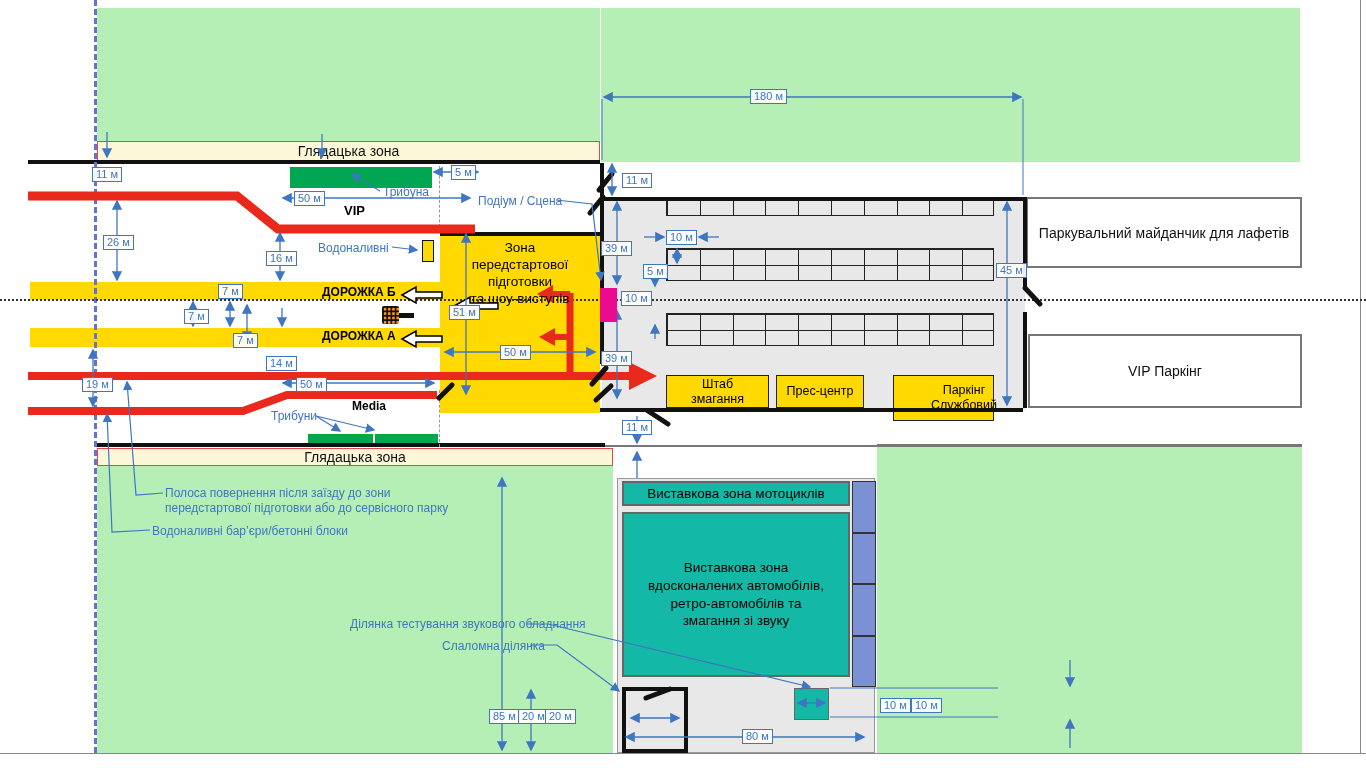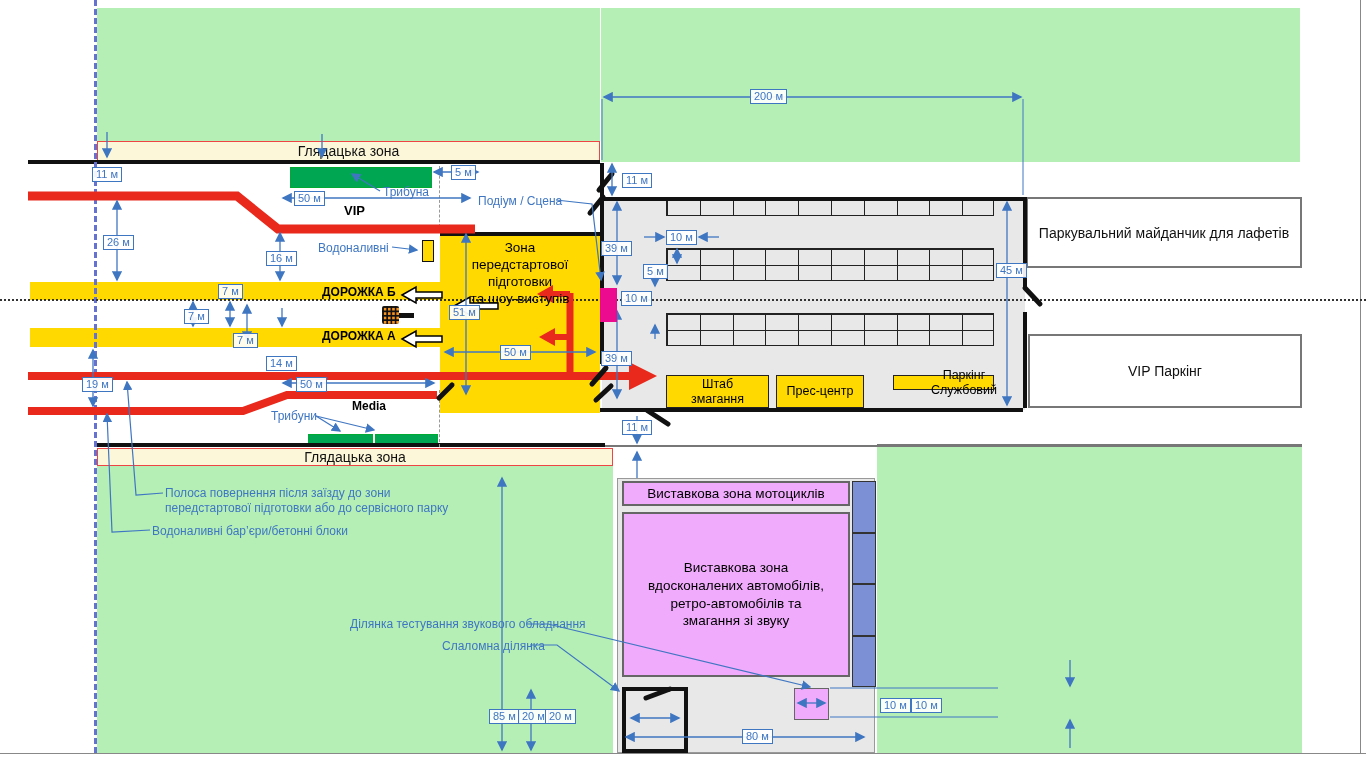--- a/index.html
+++ b/index.html
@@ -13,21 +13,21 @@
   .grayarea{background:#e8e8e8;box-sizing:border-box;z-index:1;}
   .blk{background:#111;z-index:4;}
   .yellow{background:#ffd900;z-index:2;}
   .stand{background:#00a651;border:1px solid #0a3;box-sizing:border-box;z-index:3;}
   .ybox{background:#ffd900;border:1px solid #222;box-sizing:border-box;z-index:3;
         display:flex;align-items:center;justify-content:center;text-align:center;
         font-size:12.5px;line-height:1.2;color:#000;white-space:pre-line;}
   .wbox{background:#fff;border:2px solid #777;box-sizing:border-box;z-index:3;
         display:flex;align-items:center;justify-content:center;text-align:center;
         font-size:14px;color:#111;}
-  .exbox{background:#f0abfc;border:2px solid #666;box-sizing:border-box;z-index:3;
+  .exbox{background:#14b8a6;border:2px solid #666;box-sizing:border-box;z-index:3;
         display:flex;align-items:center;justify-content:center;text-align:center;
         font-size:13.5px;line-height:1.3;color:#000;white-space:pre-line;}
   .stripseg{position:absolute;background:#7b90d5;border:1px solid #333;box-sizing:border-box;z-index:3;}
   .grid{position:absolute;border:1.5px solid #222;box-sizing:border-box;z-index:2;}
   .dim{position:absolute;z-index:10;font-size:11px;line-height:13px;color:#3f76c2;
        background:rgba(255,255,255,0.92);border:1px solid #3f76c2;padding:0 3px;
        white-space:nowrap;}
   .note{position:absolute;z-index:10;color:#3f76c2;font-size:12px;line-height:1.25;
         white-space:pre-line;}
   .bnote{position:absolute;z-index:10;color:#000;font-weight:bold;font-size:12px;white-space:nowrap;}
@@ -97,21 +97,21 @@
 
   <div class="abs pink" style="left:600px;top:288px;width:17px;height:34px;"></div>
   <div class="abs lights" style="left:382px;top:306px;width:17px;height:18px;"></div>
   <div class="abs blk" style="left:399px;top:313px;width:15px;height:5px;z-index:7;"></div>
 
   <div class="abs ybox" style="left:666px;top:375px;width:103px;height:33px;">
     <span>Штаб
 змагання</span></div>
   <div class="abs ybox" style="left:776px;top:375px;width:88px;height:33px;">
     <span>Прес-центр</span></div>
-  <div class="abs ybox" style="left:893px;top:375px;width:101px;height:15px;padding-left:41px;">
+  <div class="abs ybox" style="left:893px;top:375px;width:101px;height:46px;padding-left:41px;">
     <span>Паркінг
 Службовий</span></div>
 
   <div class="abs wbox" style="left:1028px;top:334px;width:274px;height:74px;">
     <span>VIP Паркінг</span>
     </div>
   <div class="abs wbox" style="left:1026px;top:197px;width:276px;height:71px;">
     <span>Паркувальний майданчик для лафетів</span>
     </div>
 
@@ -252,21 +252,21 @@
       <div class="dim" style="left: 500px; top: 345px;">50 м</div>
       <div class="dim" style="left: 266px; top: 356px;">14 м</div>
       <div class="dim" style="left: 82px; top: 377px;">19 м</div>
       <div class="dim" style="left: 296px; top: 377px;">50 м</div>
       <div class="dim" style="left: 622px; top: 173px;">11 м</div>
       <div class="dim" style="left: 601px; top: 241px;">39 м</div>
       <div class="dim" style="left: 666px; top: 230px;">10 м</div>
       <div class="dim" style="left: 643px; top: 264px;">5 м</div>
       <div class="dim" style="left: 621px; top: 291px;">10 м</div>
       <div class="dim" style="left: 601px; top: 351px;">39 м</div>
-      <div class="dim" style="left: 750px; top: 89px;">200 м</div>
+      <div class="dim" style="left: 750px; top: 89px;">180 м</div>
       <div class="dim" style="left: 996px; top: 263px;">45 м</div>
       <div class="dim" style="left: 622px; top: 420px;">11 м</div>
       <div class="dim" style="left: 489px; top: 709px;">85 м</div>
       <div class="dim" style="left: 518px; top: 709px;">20 м</div>
       <div class="dim" style="left: 545px; top: 709px;">20 м</div>
       <div class="dim" style="left: 742px; top: 729px;">80 м</div>
       <div class="dim" style="left: 880px; top: 698px;">10 м</div>
       <div class="dim" style="left: 911px; top: 698px;">10 м</div>
     </div>
   <div id="grid-layer">

